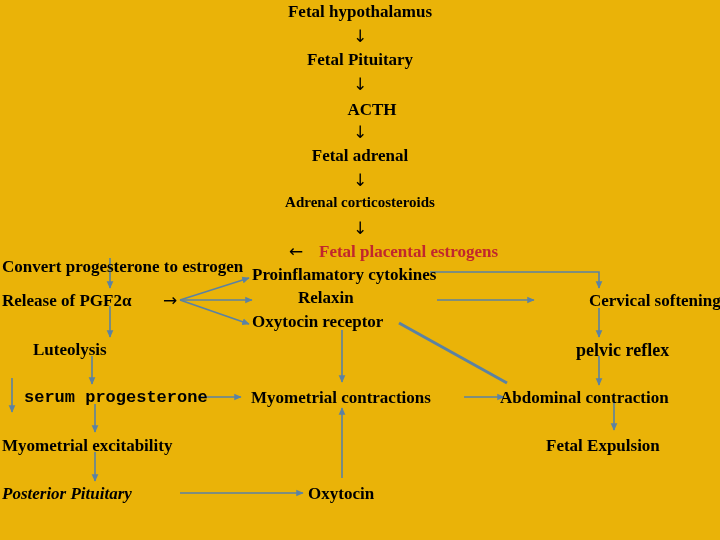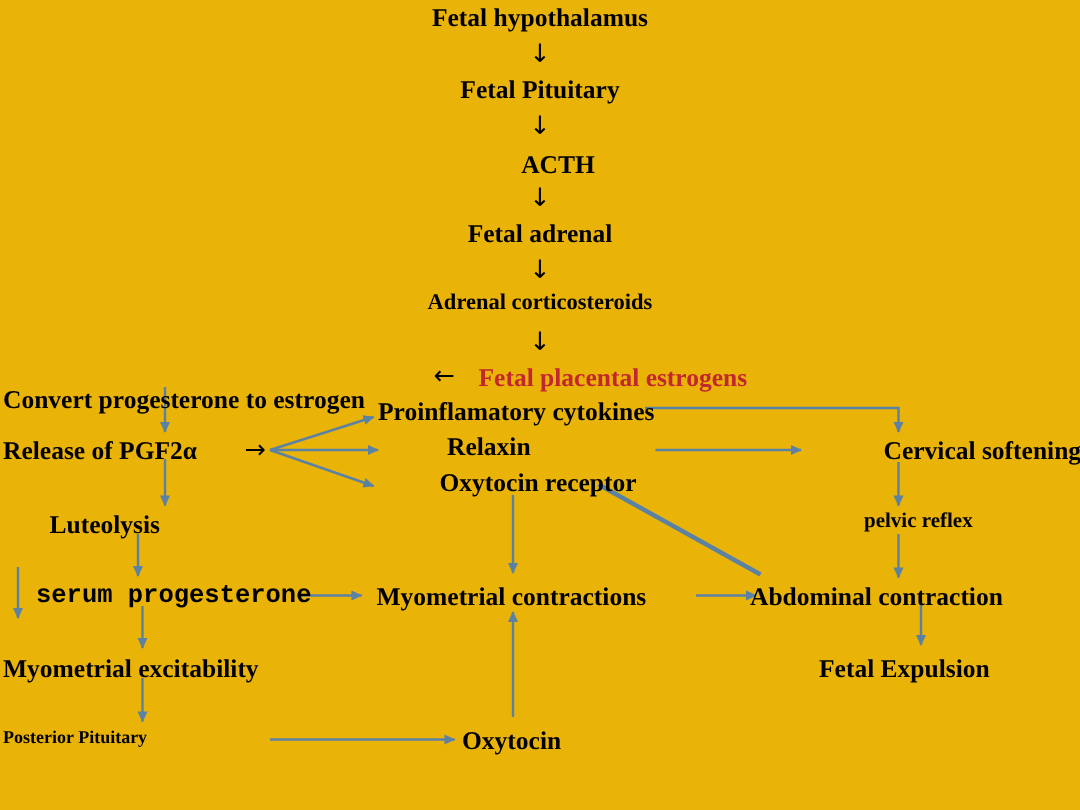--- a/index.html
+++ b/index.html
@@ -100,25 +100,25 @@
     </div>
   <div id="node-layer">
       <div class="node" style="left: 2px; top: 258px; font-size: 17px;">Convert progesterone to estrogen</div>
       <div class="node" style="left: 289px; top: 243px; font-size: 17px; font-family: &quot;DejaVu Sans&quot;, sans-serif; font-weight: normal;">←</div>
       <div class="node red" style="left: 319px; top: 243px; font-size: 17px;">Fetal placental estrogens</div>
       <div class="node" style="left: 252px; top: 266px; font-size: 17px;">Proinflamatory cytokines</div>
       <div class="node" style="left: 2px; top: 292px; font-size: 17px;">Release of PGF2α</div>
       <div class="node" style="left: 163px; top: 292px; font-size: 17px; font-family: &quot;DejaVu Sans&quot;, sans-serif; font-weight: normal;">→</div>
       <div class="node" style="left: 262px; top: 289px; font-size: 17px; margin-left: 36px;">Relaxin</div>
       <div class="node" style="left: 549px; top: 292px; font-size: 17px; margin-left: 40px;">Cervical softening</div>
-      <div class="node" style="left: 252px; top: 313px; font-size: 17px; margin-left: 41px;">Oxytocin receptor</div>
+      <div class="node" style="left: 252px; top: 313px; font-size: 17px;">Oxytocin receptor</div>
       <div class="node" style="left: 33px; top: 341px; font-size: 17px;">Luteolysis</div>
-      <div class="node" style="left: 576px; top: 341px; font-size: 14px;">pelvic reflex</div>
+      <div class="node" style="left: 576px; top: 341px; font-size: 18px;">pelvic reflex</div>
       <div class="node" style="left: 24px; top: 389px; font-size: 17px; font-family: Liberation Mono, monospace;">serum progesterone</div>
       <div class="node" style="left: 251px; top: 389px; font-size: 17px;">Myometrial contractions</div>
       <div class="node" style="left: 500px; top: 389px; font-size: 17px;">Abdominal contraction</div>
       <div class="node" style="left: 2px; top: 437px; font-size: 17px;">Myometrial excitability</div>
       <div class="node" style="left: 546px; top: 437px; font-size: 17px;">Fetal Expulsion</div>
-      <div class="node" style="left: 2px; top: 485px; font-size: 12px;">Posterior Pituitary</div>
+      <div class="node" style="left: 2px; top: 485px; font-size: 17px; font-style: italic;">Posterior Pituitary</div>
       <div class="node" style="left: 308px; top: 485px; font-size: 17px;">Oxytocin</div>
     </div>
 
 </div>
 
 </body></html>

